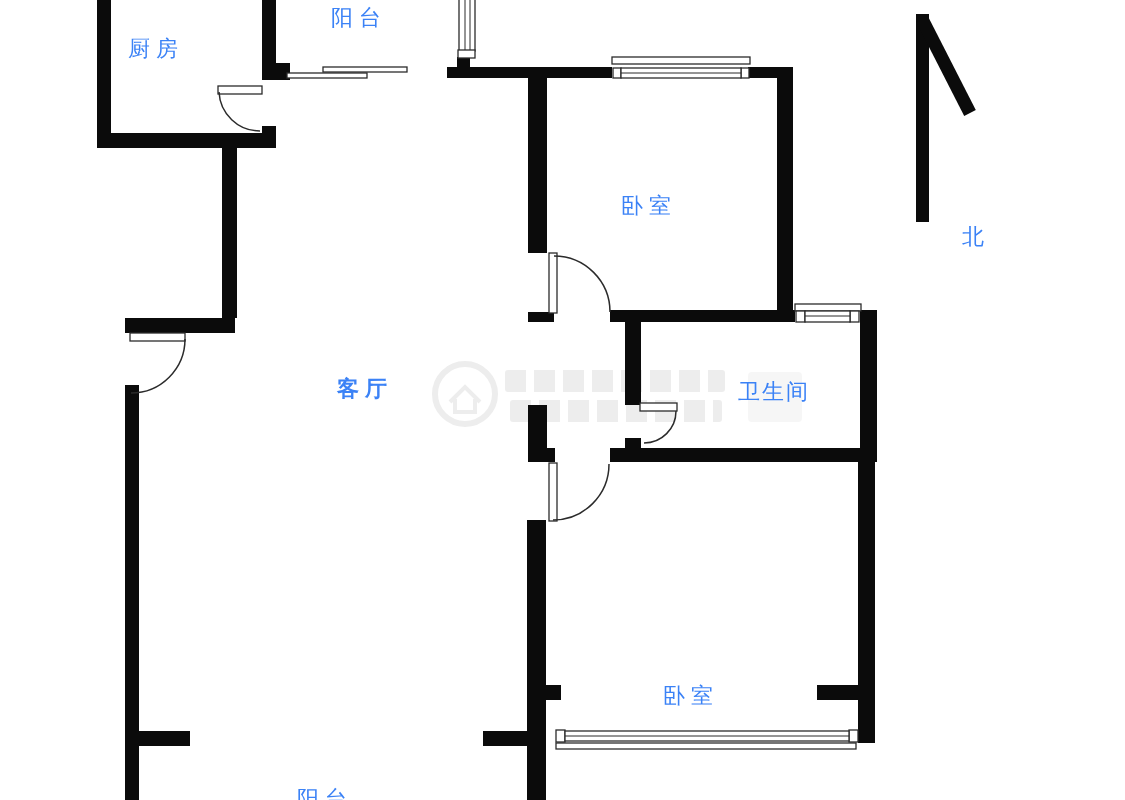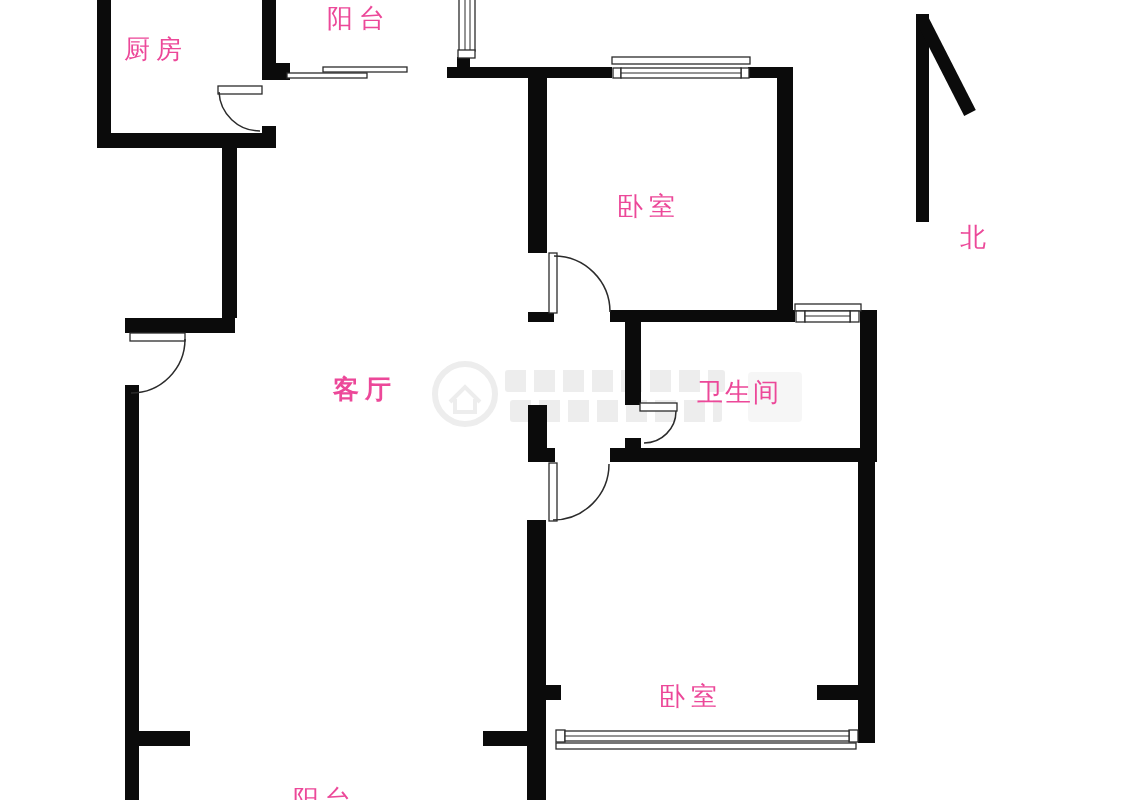--- a/index.html
+++ b/index.html
@@ -5,21 +5,21 @@
   html,body{margin:0;padding:0;background:#ffffff;}
   #plan{
     position:relative;width:1125px;height:800px;background:#ffffff;
     overflow:hidden;
     font-family:"Liberation Serif","DejaVu Serif",serif;
   }
   .layer{position:absolute;left:0;top:0;width:1125px;height:800px;}
   .wall{position:absolute;background:#0b0b0b;}
   .room-label{
     position:absolute;transform:translate(-50%,-50%);
-    color:#ec4899;font-size:26px;letter-spacing:6px;white-space:nowrap;
+    color:#3b82f6;font-size:22px;letter-spacing:6px;white-space:nowrap;
     text-indent:6px;
   }
   .wm-row{position:absolute;height:22px;
     background:repeating-linear-gradient(90deg,#ededed 0 21px,transparent 21px 29px);
     border-radius:3px;}
   .wm-block{position:absolute;background:#efefef;border-radius:4px;}
   svg{display:block;}
 </style>
 </head>
 <body>
@@ -118,19 +118,19 @@
 
     <rect x="549" y="463" width="8" height="58" fill="#fff" stroke="#2b2b2b" stroke-width="1.3"></rect>
     <path d="M609,464 A56,56 0 0 1 553,520" fill="none" stroke="#2b2b2b" stroke-width="1.5"></path>
   </svg>
 
   <div class="layer">
     <div class="room-label" style="left:153px;top:49px;">厨房</div>
     <div class="room-label" style="left:356px;top:18px;">阳台</div>
     <div class="room-label" style="left:646px;top:206px;">卧室</div>
     <div class="room-label" style="left:362px;top:389px;font-weight:bold;">客厅</div>
-    <div class="room-label" style="left:738px;top:392px;letter-spacing:2px;text-indent:2px;">卫生间</div>
+    <div class="room-label" style="left:773px;top:392px;letter-spacing:2px;text-indent:2px;">卫生间</div>
     <div class="room-label" style="left:688px;top:696px;">卧室</div>
     <div class="room-label" style="left:322px;top:799px;">阳台</div>
     <div class="room-label" style="left:973px;top:237px;letter-spacing:0;text-indent:0;">北</div>
   </div>
 
 </div>
 
 </body></html>

